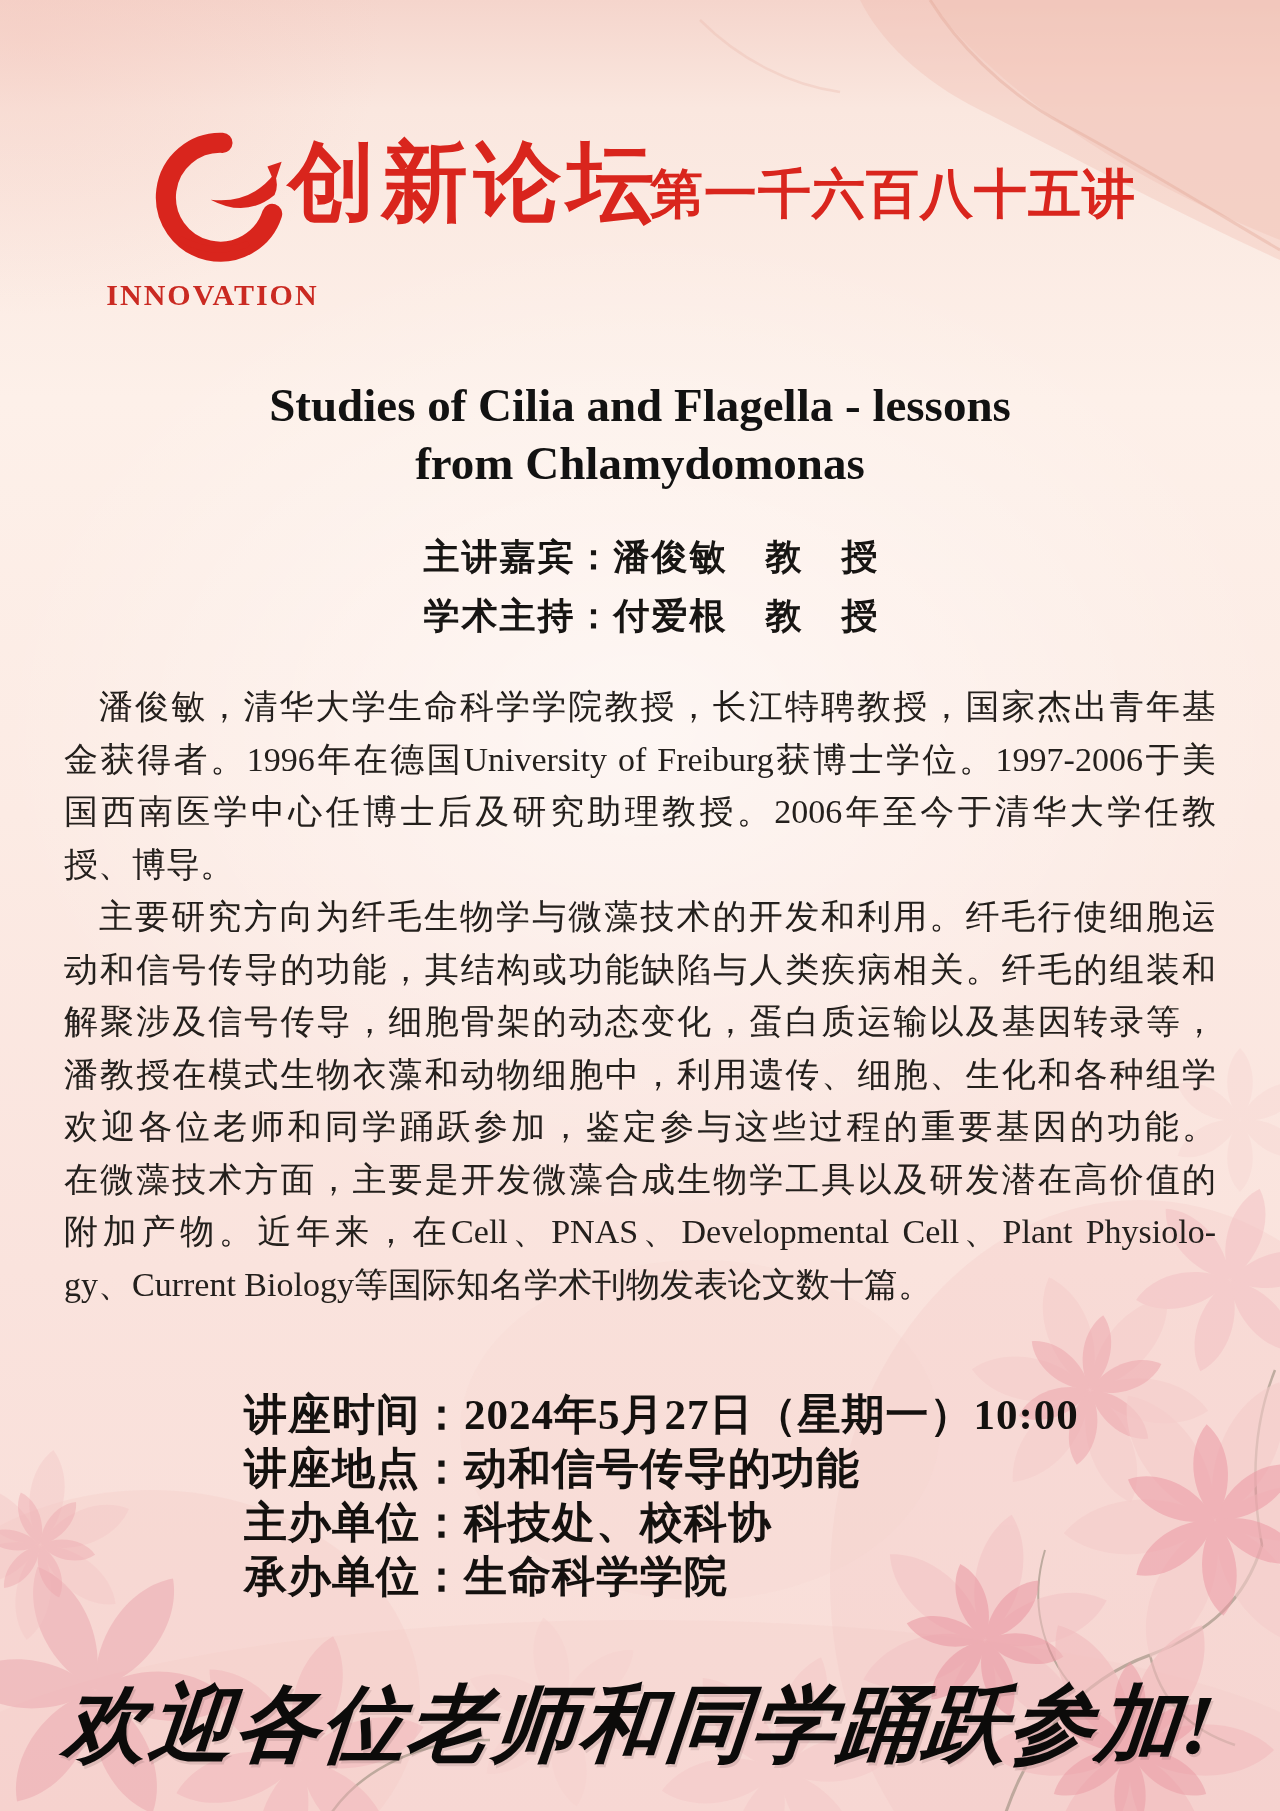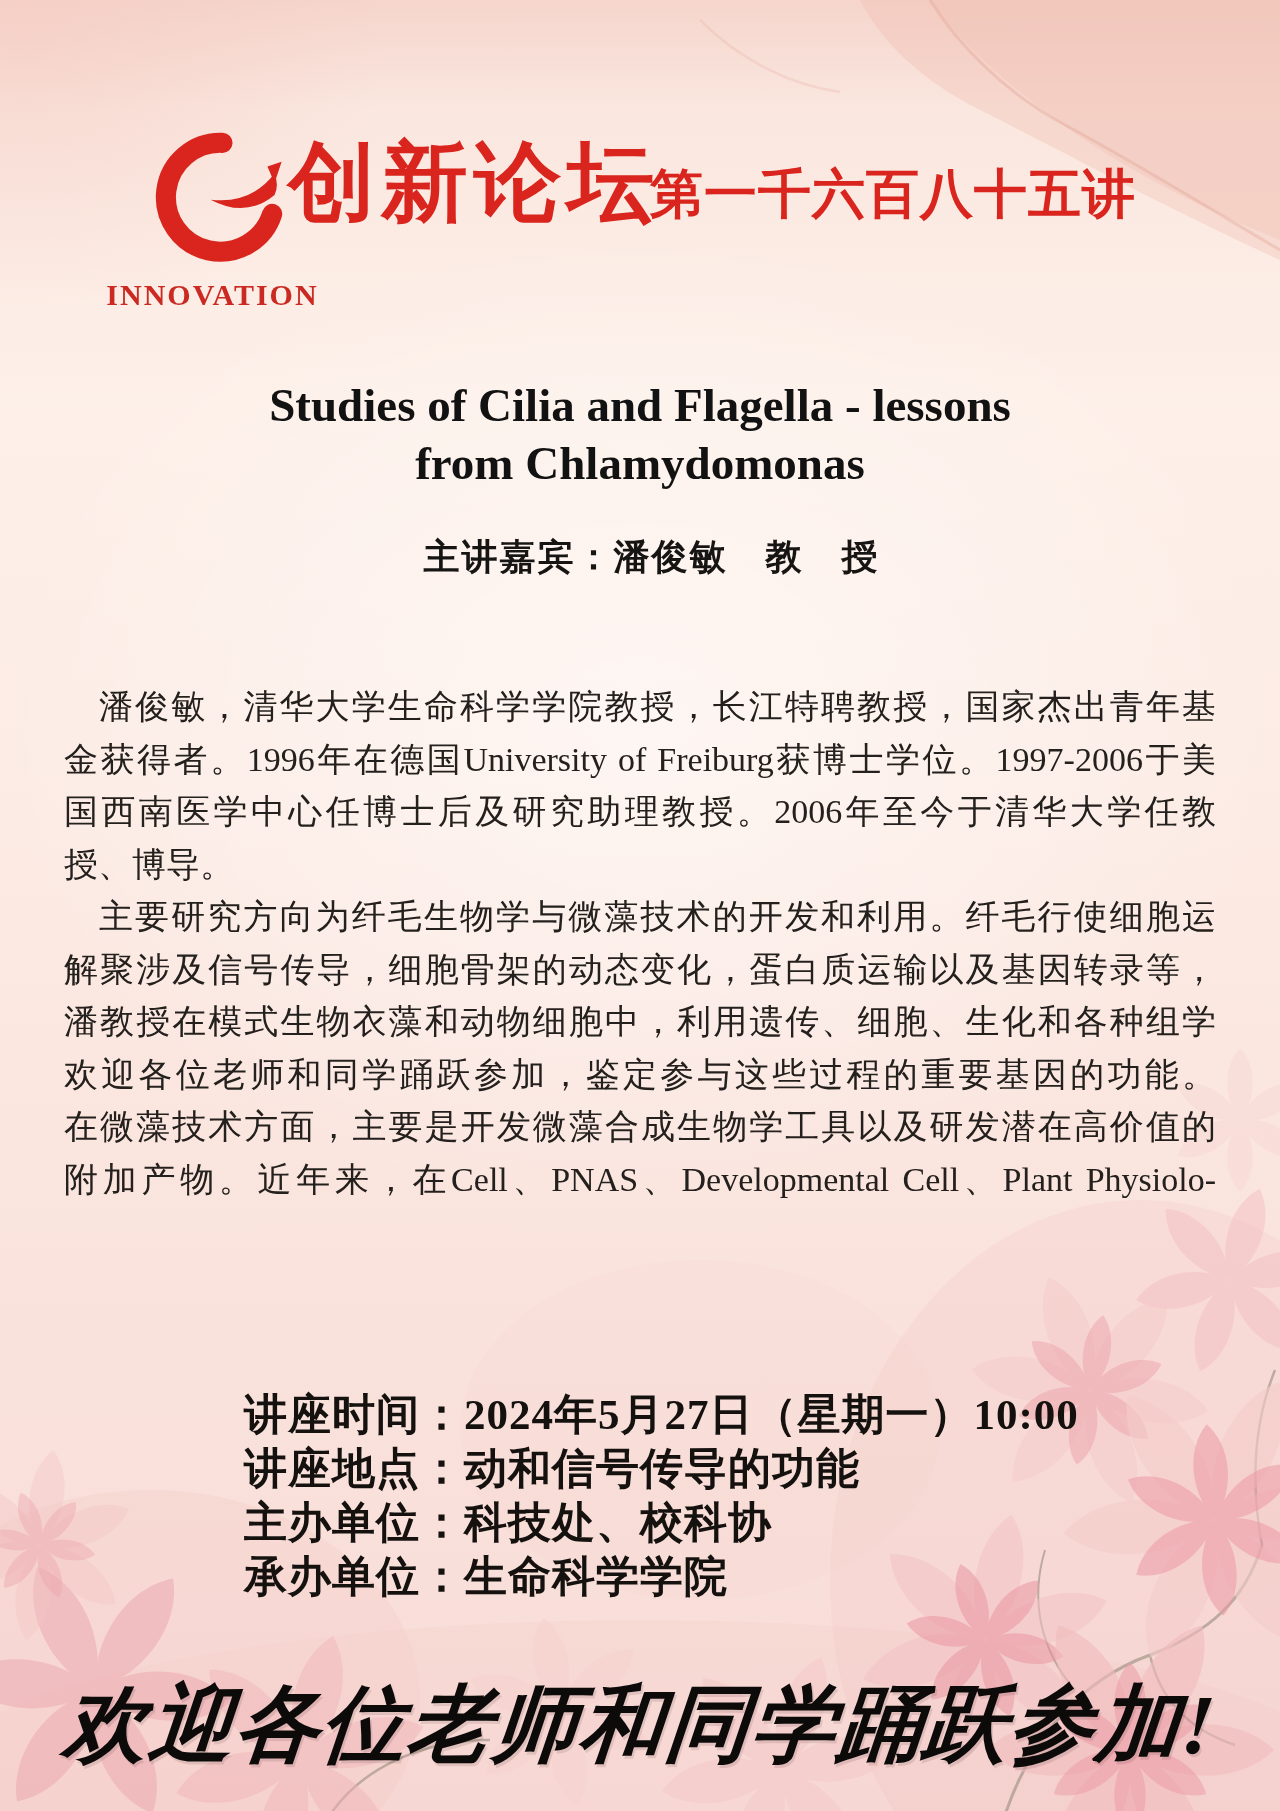--- a/index.html
+++ b/index.html
@@ -140,33 +140,36 @@
   <div class="layer forum-title">创新论坛</div>
   <div class="layer lecture-no">第一千六百八十五讲</div>
 
   <div class="layer en-title">
     <div>Studies of Cilia and Flagella - lessons</div>
     <div>from Chlamydomonas</div>
   </div>
 
   <div class="layer speakers">
     <div>主讲嘉宾：潘俊敏　教　授</div>
+    <div>学术主持：付爱根　教　授</div>
   </div>
 
   <div class="layer bio">
     <div class="line indent">潘俊敏，清华大学生命科学学院教授，长江特聘教授，国家杰出青年基</div>
     <div class="line">金获得者。1996年在德国University of Freiburg获博士学位。1997-2006于美</div>
     <div class="line">国西南医学中心任博士后及研究助理教授。2006年至今于清华大学任教</div>
     <div class="line last">授、博导。</div>
     <div class="line indent">主要研究方向为纤毛生物学与微藻技术的开发和利用。纤毛行使细胞运</div>
+    <div class="line">动和信号传导的功能，其结构或功能缺陷与人类疾病相关。纤毛的组装和</div>
     <div class="line">解聚涉及信号传导，细胞骨架的动态变化，蛋白质运输以及基因转录等，</div>
     <div class="line">潘教授在模式生物衣藻和动物细胞中，利用遗传、细胞、生化和各种组学</div>
     <div class="line">欢迎各位老师和同学踊跃参加，鉴定参与这些过程的重要基因的功能。</div>
     <div class="line">在微藻技术方面，主要是开发微藻合成生物学工具以及研发潜在高价值的</div>
     <div class="line">附加产物。近年来，在Cell、PNAS、Developmental Cell、Plant Physiolo-</div>
+    <div class="line last">gy、Current Biology等国际知名学术刊物发表论文数十篇。</div>
   </div>
 
   <div class="layer details">
     <div class="detail-row">
       <span>讲座时间：</span><span>2024年5月27日（星期一）10:00</span>
     </div>
     <div class="detail-row">
       <span>讲座地点：</span><span>动和信号传导的功能</span>
     </div>
     <div class="detail-row">

